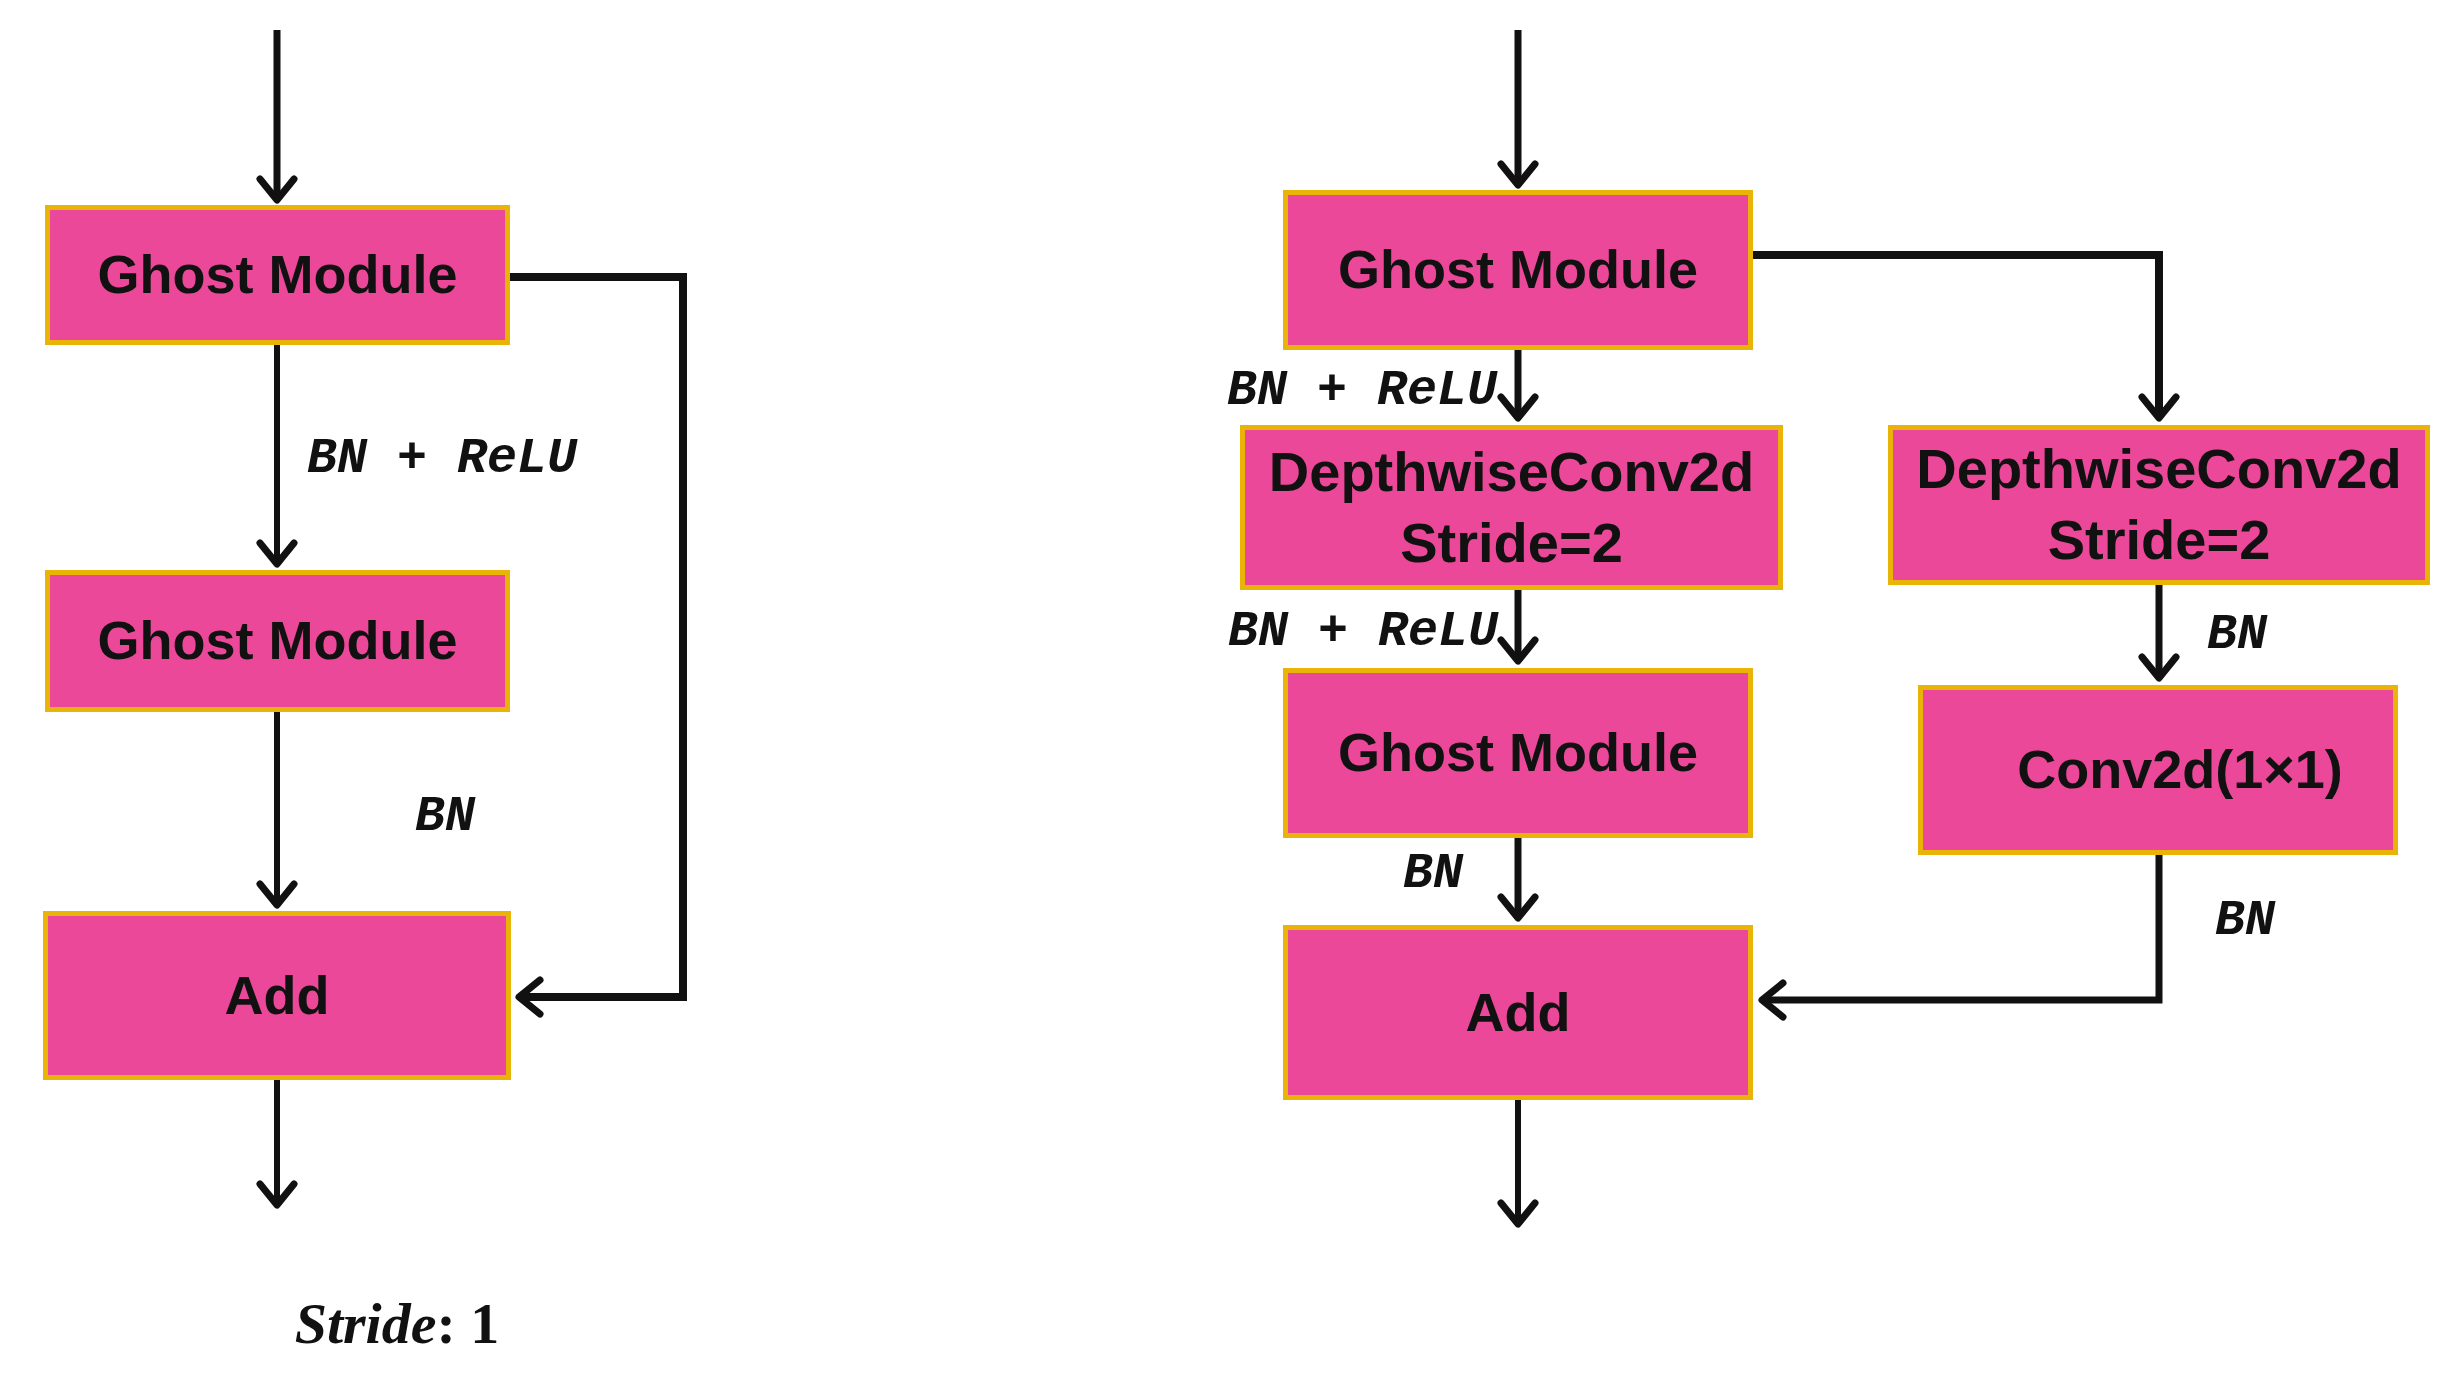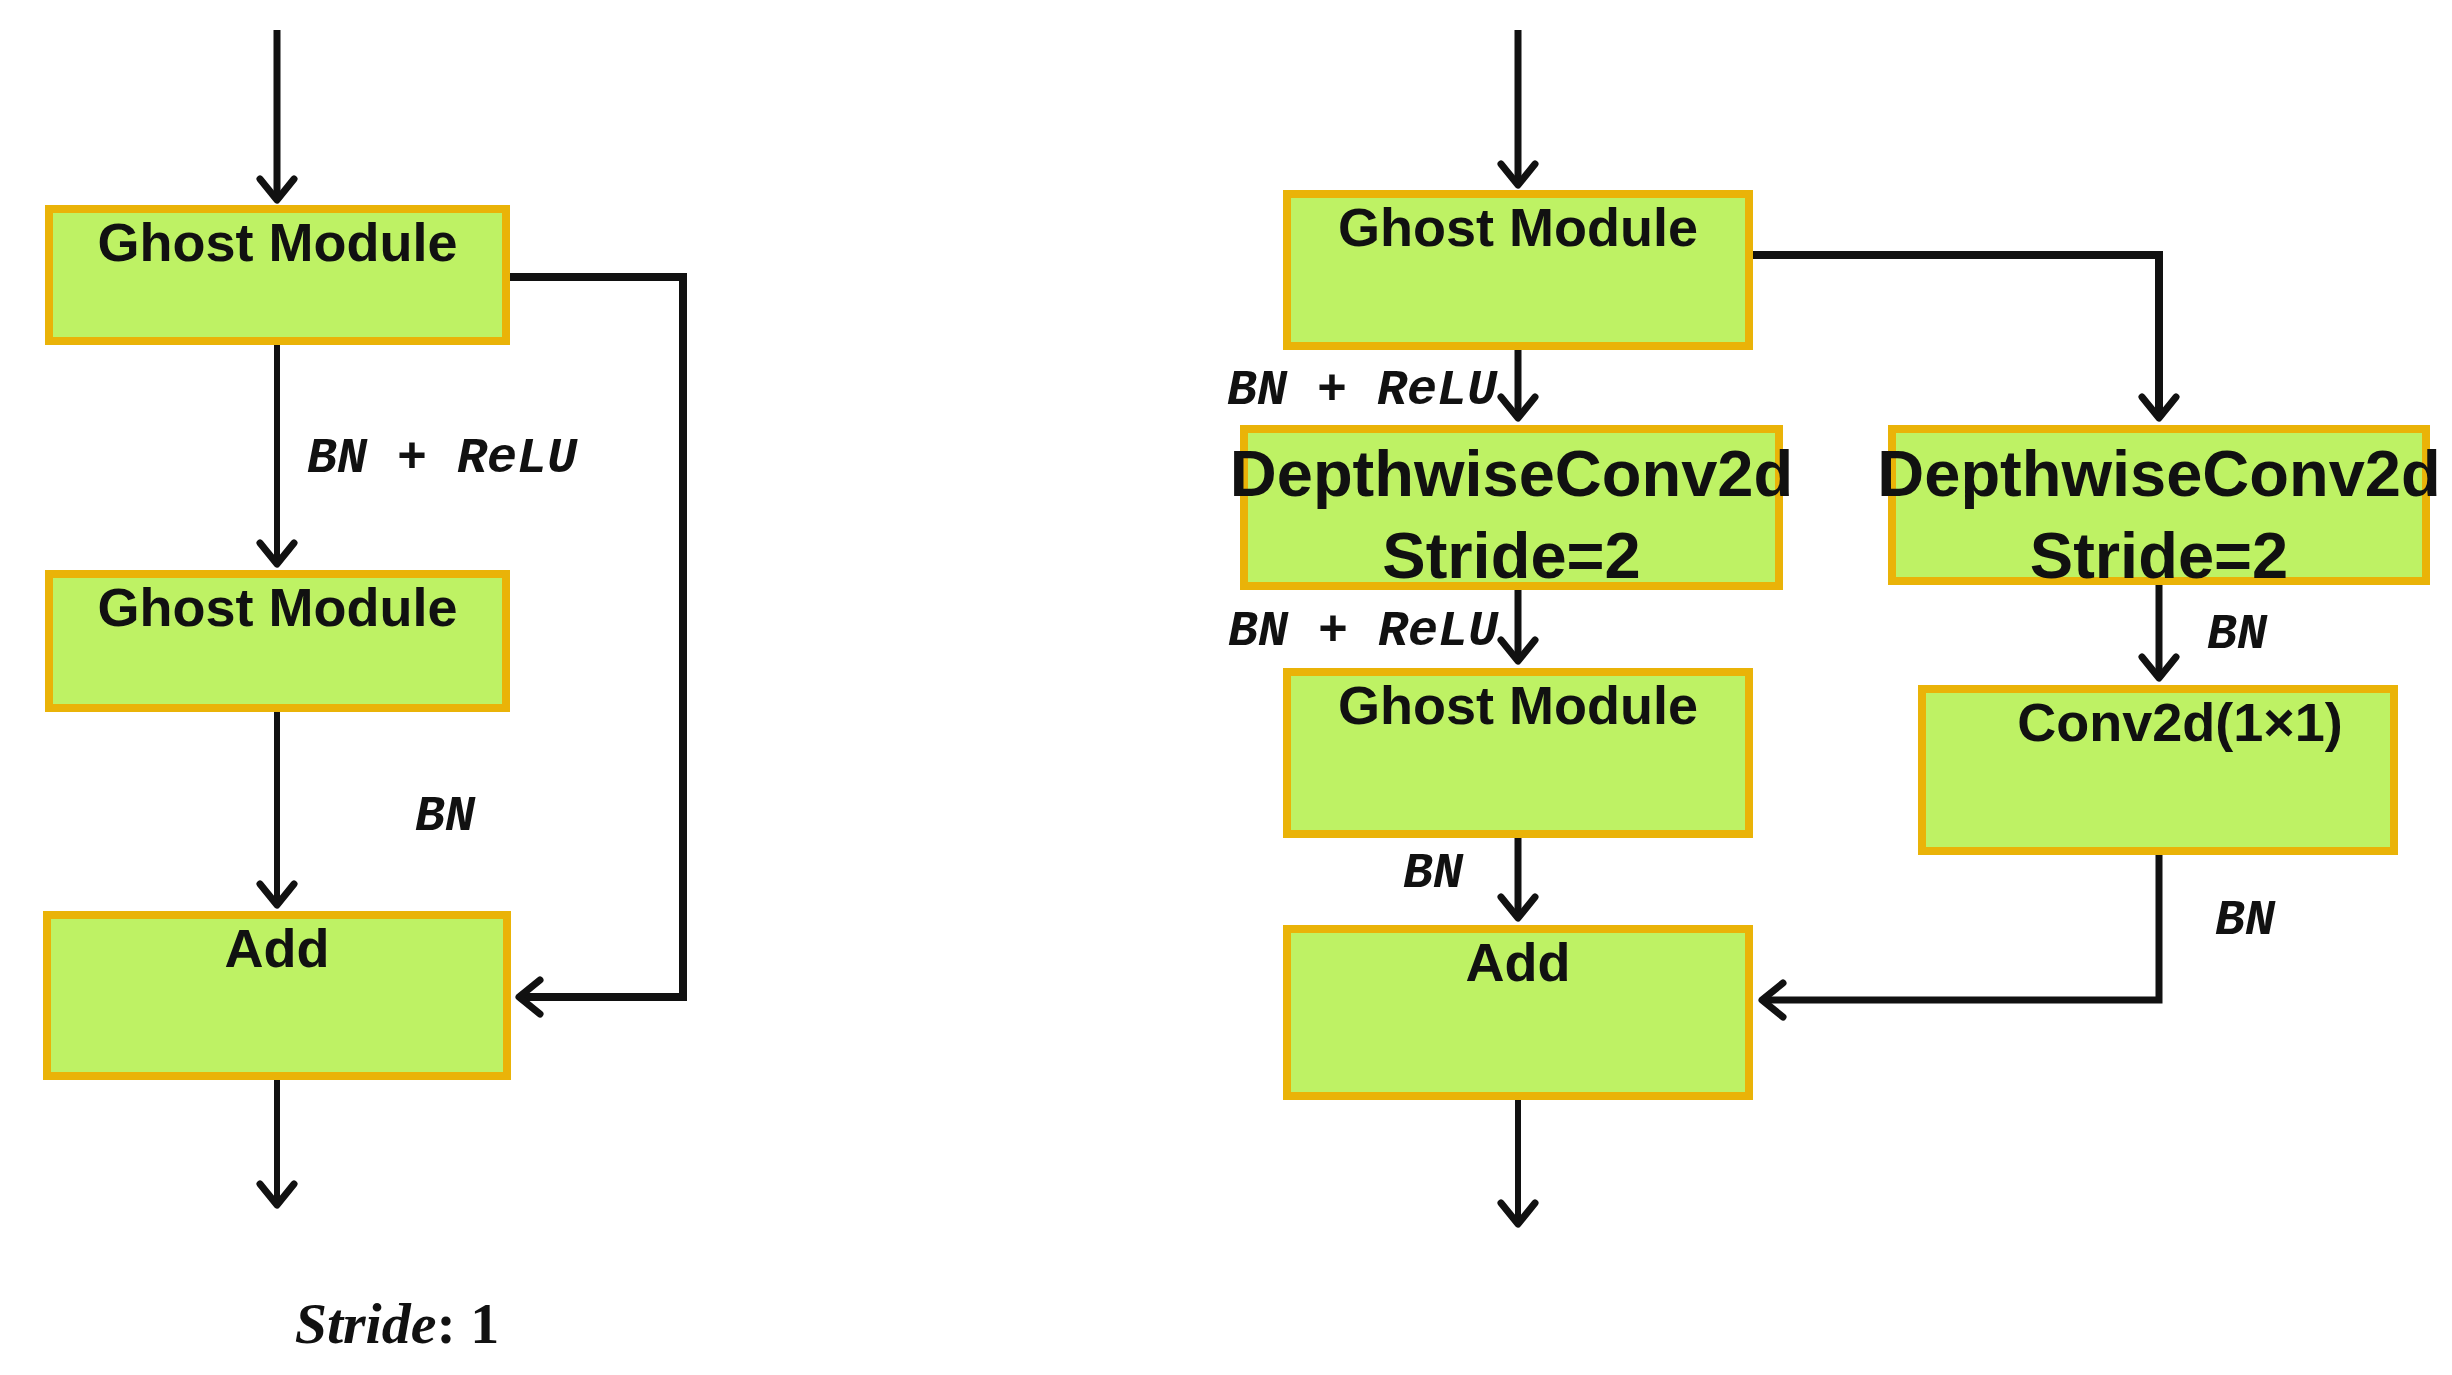--- a/index.html
+++ b/index.html
@@ -19,32 +19,33 @@
     position: absolute;
     left: 0;
     top: 0;
     width: 2452px;
     height: 1375px;
     z-index: 1;
   }
   .node {
     position: absolute;
     box-sizing: border-box;
-    border: 8px solid #eab308;
-    background: #bef264;
+    border: 5px solid #eab308;
+    background: #ec4899;
     display: flex;
     flex-direction: column;
     align-items: center;
+    justify-content: center;
     z-index: 2;
     color: #111111;
     font-weight: bold;
     text-align: center;
   }
   .node .line1 { font-size: 54px; line-height: 1.1; }
-  .node .dwline { font-size: 65px; line-height: 1.26; }
+  .node .dwline { font-size: 56px; line-height: 1.26; }
   .edge-label {
     position: absolute;
     transform: translate(-50%, -50%);
     z-index: 3;
     font-family: Liberation Mono, monospace;
     font-style: italic;
     font-weight: bold;
     font-size: 50px;
     color: #111111;
     white-space: nowrap;

